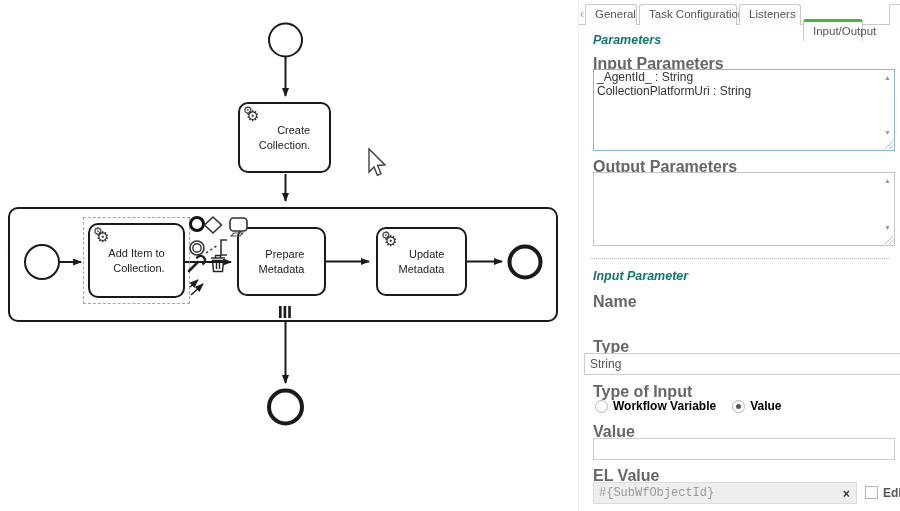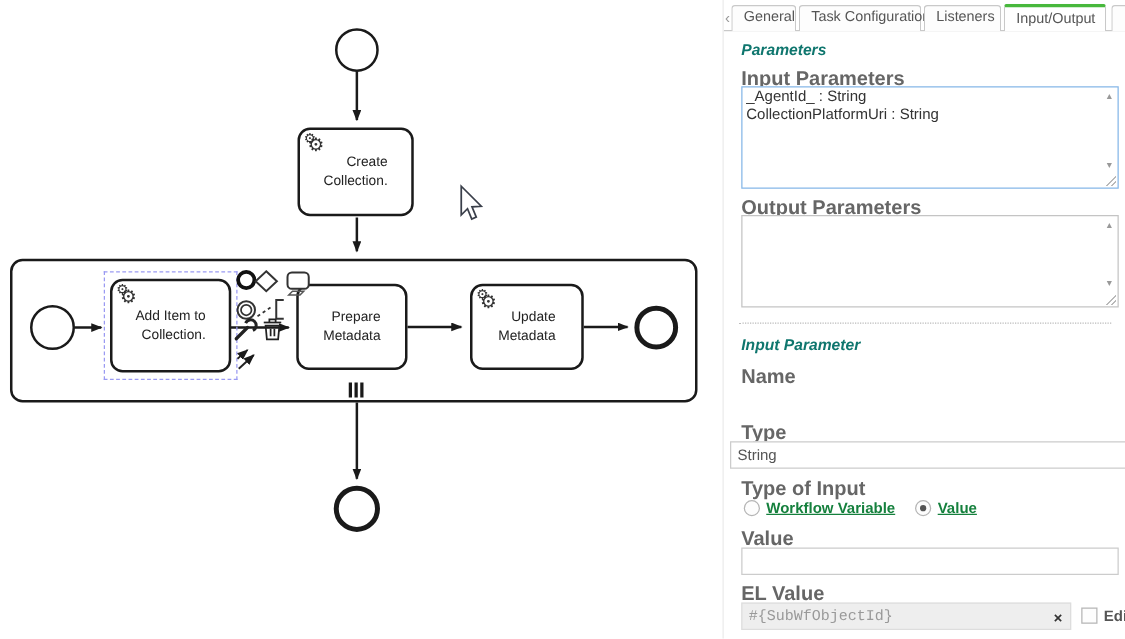--- a/index.html
+++ b/index.html
@@ -54,21 +54,21 @@
 
   .tinput { position:absolute; left:14px; width:302px; height:22px; line-height:20px;
             border:1px solid #ccc; background:#fff; padding:0 5px; font-size:12px; color:#555; }
   .tinput.disabled { background:#ebebeb; color:#8a8a8a; border-color:#ccc; }
   .tselect { position:absolute; left:5px; width:338px; height:22px; line-height:20px;
              border:1px solid #ccc; background:#fff; padding:0 5px; font-size:12px; color:#555;
              cursor:pointer; }
   .tselect .caret { position:absolute; right:6px; top:6px; font-size:8px; color:#444; }
 
   .radio-row { position:absolute; left:16px; display:flex; align-items:center; gap:5px;
-               font-weight:bold; color:#15803d; font-size:12px;text-decoration:underline; }
+               font-weight:bold; color:#000000; font-size:12px; }
   .radio { width:13px; height:13px; border-radius:50%; border:1px solid #b5b5b5;
            background:#fdfdfd; position:relative; cursor:pointer; }
   .radio.checked::after { content:""; position:absolute; left:3px; top:3px; width:5px;
            height:5px; border-radius:50%; background:#555; }
   .radio-gap { width:6px; }
 
   .el-input { position:absolute; left:14px; width:264px; height:22px; line-height:20px;
               border:1px solid #ddd; background:#eee; padding:0 5px; font-size:12px; color:#999; }
   .clear-x { position:absolute; right:6px; top:2px; font-weight:bold; color:#333;
              font-size:12px; cursor:pointer; }
@@ -165,21 +165,21 @@
     </svg>
   </div>
 
   <div id="panel">
 
     <div id="tabbar">
       <span class="tab-scroll">‹</span>
       <div class="tab" style="left:6px;   width:52px;">General</div>
       <div class="tab" style="left:60px;  width:98px;">Task Configuration</div>
       <div class="tab" style="left:160px; width:62px;">Listeners</div>
-      <div class="tab active" style="left:224px; width:82px;">Input/Output</div>
+      <div class="tab active" style="left:224px; width:60px;margin-top:16px;">Input/Output</div>
       <div class="tab" style="left:310px; width:34px;">F</div>
     </div>
 
     <div class="hdr" style="top:33px;">Parameters</div>
 
     <div class="lbl" style="top:55px;">Input Parameters</div>
 
     <div class="listbox focus" style="top:69px; height:82px;">
       <div class="lrow">_AgentId_ : String</div>
       <div class="lrow">CollectionPlatformUri : String</div>

